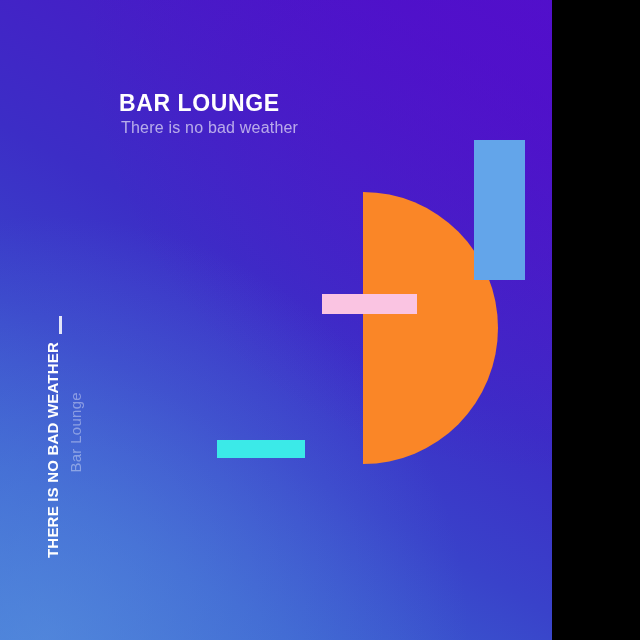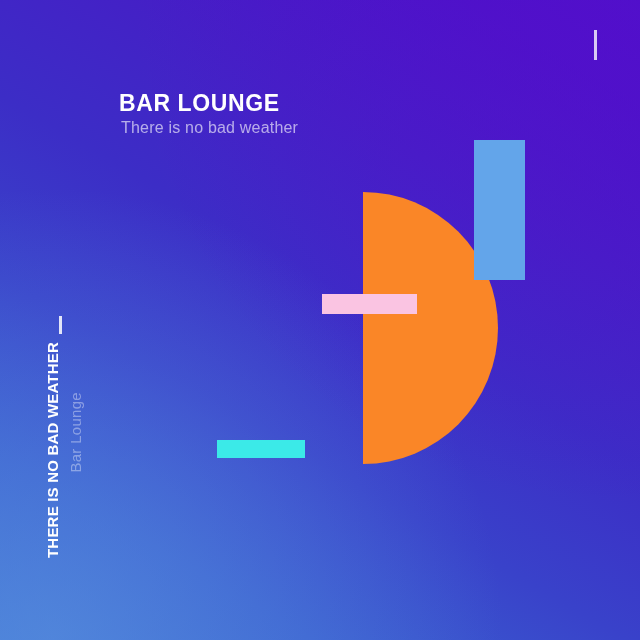--- a/index.html
+++ b/index.html
@@ -6,21 +6,21 @@
     margin: 0;
     padding: 0;
     background: #000;
   }
   body {
     font-family: "Liberation Sans", sans-serif;
   }
 
   #poster {
     position: relative;
-    width: 640px;
+    width: 552px;
     height: 640px;
     overflow: hidden;
     
     background:
       linear-gradient(30deg,
         #3f74d4 0%,
         #3a5fd0 18%,
         #3942ca 36%,
         #3c2dc6 54%,
         #4420c6 72%,

